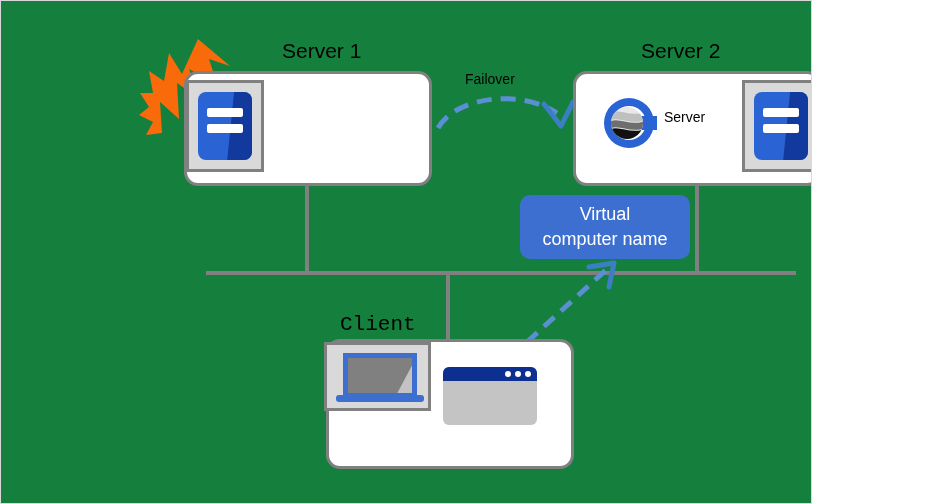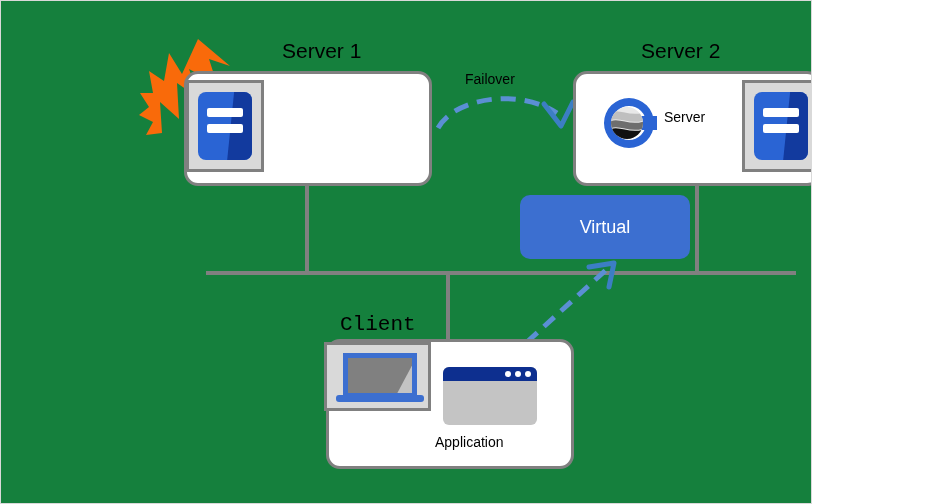--- a/index.html
+++ b/index.html
@@ -249,35 +249,35 @@
       <path d="M 8 18 C 18 12, 30 24, 46 16 L 46 24 C 30 32, 18 20, 8 26 Z" fill="#bfbfbf"></path>
       <path d="M 8 27 C 18 21, 30 33, 46 25 L 46 32 C 30 40, 18 28, 8 34 Z" fill="#6e6e6e"></path>
       <path d="M 8 35 C 18 29, 30 41, 46 33 L 46 48 L 8 48 Z" fill="#111111"></path>
     </g>
   </svg>
 
   <div class="label" style="left:663px; top:109px;">Server</div>
 
   <div id="vcn-box">
     <span>Virtual</span>
+    <span>computer  name</span>
   </div>
 
   <div class="label title" style="left:339px; top:312px;font-family:Liberation Mono, monospace;">Client</div>
   <div class="box" id="client-box"></div>
 
   <div id="laptop-icon">
     <div class="screen">
       <div class="glare"></div>
     </div>
     <div class="base"></div>
   </div>
 
   <div id="app-icon">
     <div class="titlebar">
       <span class="dot d1"></span>
       <span class="dot d2"></span>
       <span class="dot d3"></span>
     </div>
   </div>
 
-  <div class="label" style="left:434px; top:434px;">Application</div>
 
 </div>
 
 </body></html>

